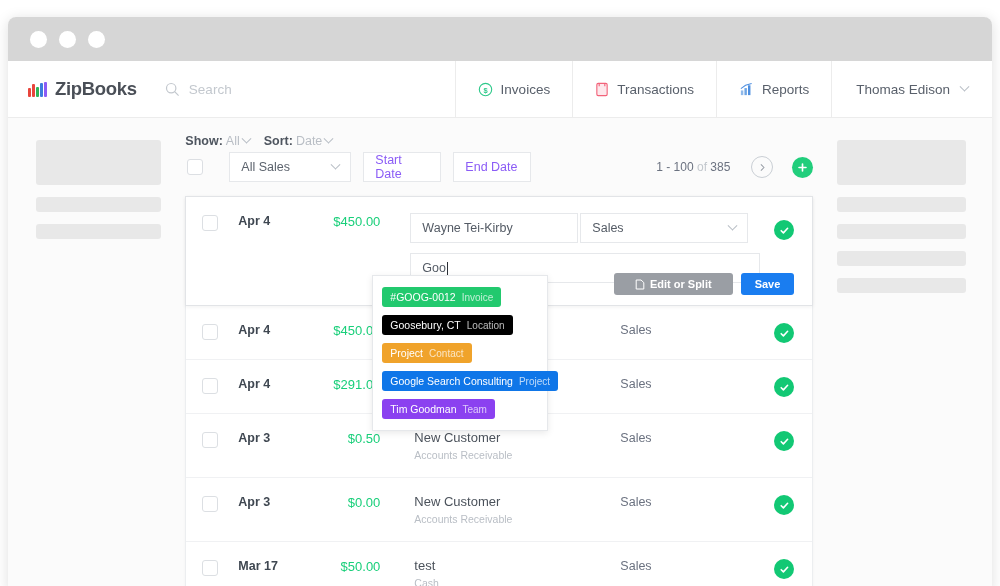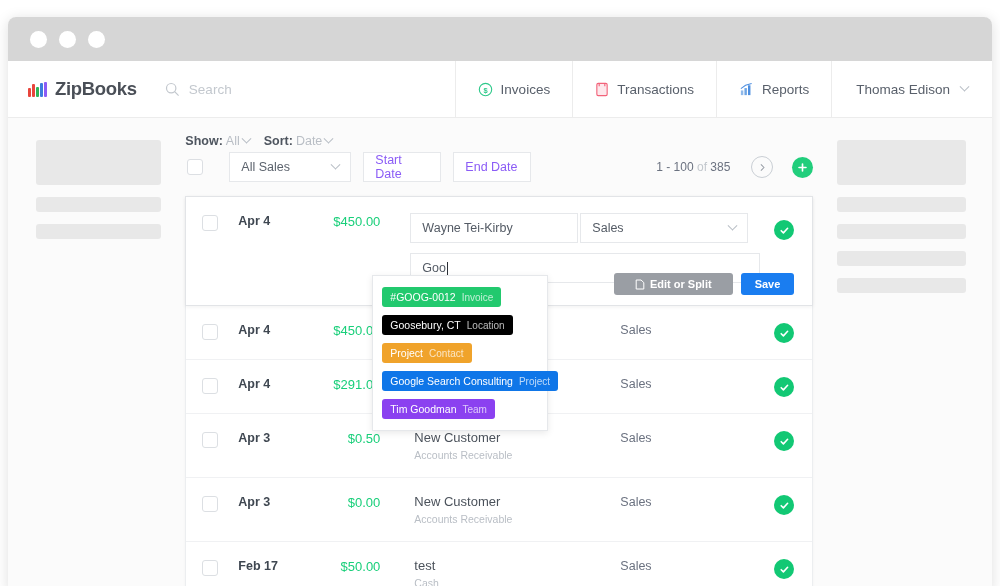--- a/index.html
+++ b/index.html
@@ -443,21 +443,21 @@
                   <path d="M2.4 6.2 L4.8 8.6 L9.4 3.6" fill="none" stroke="#fff" stroke-width="1.7" stroke-linecap="round" stroke-linejoin="round"></path>
                 </svg>
             </div>
           </div>
         </div>
 
         <div class="row">
           <div class="c-cb">
               <div class="cb"></div>
             </div>
-          <div class="c-date">Feb 17</div>
+          <div class="c-date">Mar 17</div>
           <div class="c-amt">$50.00</div>
           <div class="c-desc">
             <div class="desc-main">test</div>
             <div class="desc-sub">Cash</div>
           </div>
           <div class="c-acct">Sales</div>
           <div class="c-chk">
             <div class="check">
               <svg width="11" height="11" viewBox="0 0 12 12">
                   <path d="M2.4 6.2 L4.8 8.6 L9.4 3.6" fill="none" stroke="#fff" stroke-width="1.7" stroke-linecap="round" stroke-linejoin="round"></path>

